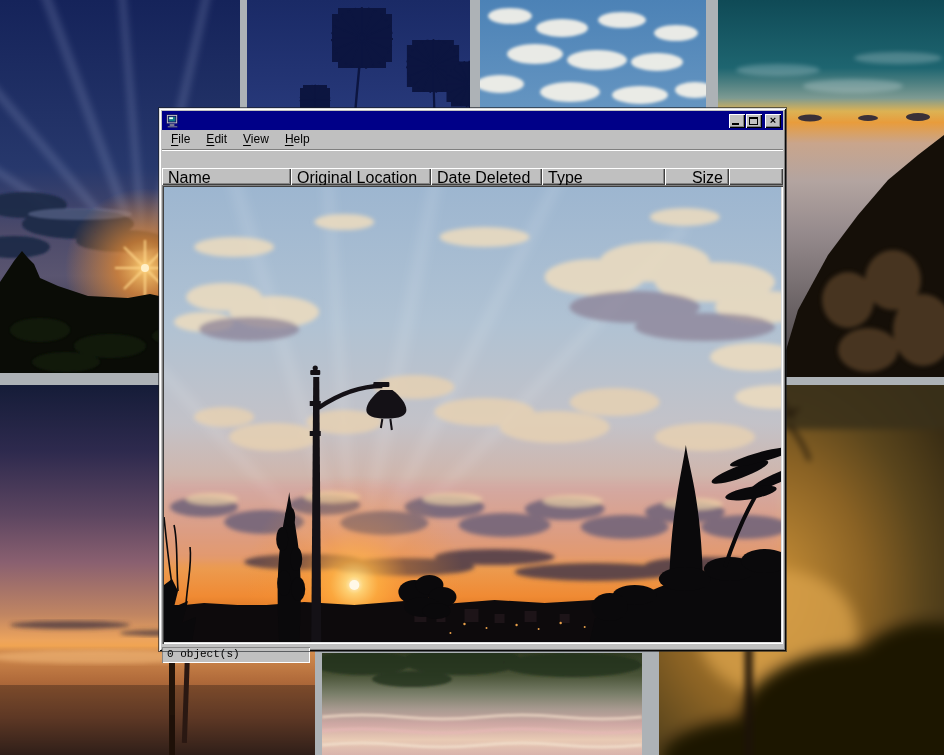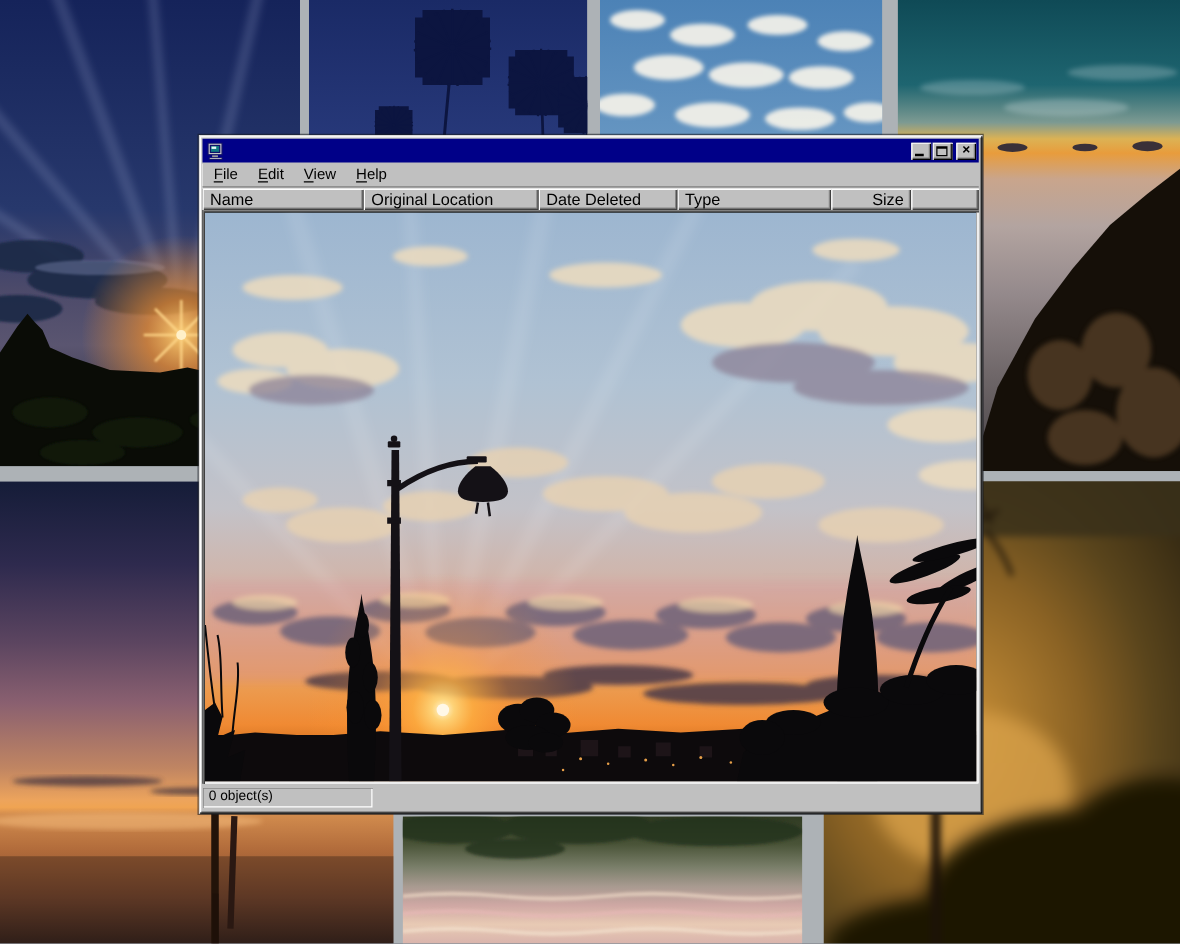--- a/index.html
+++ b/index.html
@@ -33,37 +33,37 @@
   .tbtn{width:16px;height:14px;background:#c0c0c0;margin-left:1px;
     box-shadow:inset 1px 1px 0 #fff,inset -1px -1px 0 #000,inset -2px -2px 0 #808080;
     position:relative;display:flex;align-items:center;justify-content:center;
     font-size:11px;font-weight:bold;color:#000;line-height:1;}
   #btn-close{margin-left:3px;}
   .glyph-min{position:absolute;left:3px;bottom:3px;width:7px;height:2px;background:#000;}
   .glyph-max{position:absolute;left:3px;top:3px;width:9px;height:8px;
     border:1px solid #000;border-top-width:2px;}
   #menubar{height:20px;display:flex;align-items:center;padding-left:1px;
     border-bottom:1px solid #808080;box-shadow:0 1px 0 #ffffff;
-    margin-bottom:1px;font-size:12px;color:#000;}
+    margin-bottom:18px;font-size:12px;color:#000;}
   .mitem{padding:2px 8px 3px;cursor:default;}
   .mkey{text-decoration:underline;text-underline-offset:2px;}
-  #headerrow{height:17px;display:flex;font-size:13px;color:#000;}
+  #headerrow{height:17px;display:flex;font-size:16px;color:#000;}
   .hcell{background:#c0c0c0;height:17px;padding:1px 6px 0;white-space:nowrap;
     overflow:hidden;box-shadow:inset 1px 1px 0 #fff,inset -1px -1px 0 #404040,
     inset -2px -2px 0 #868686;}
   .hcell.right{text-align:right;}
   #client{height:459px;background:#000;padding:2px;
     box-shadow:inset 1px 1px 0 #808080,inset 2px 2px 0 #404040,
                inset -1px -1px 0 #ffffff,inset -2px -2px 0 #dfdfdf;}
   #client svg{display:block;width:100%;height:100%;}
   #statusbar{height:20px;display:flex;padding-top:3px;gap:3px;font-size:11px;color:#000;}
   .spanel{height:16px;background:#c0c0c0;padding:1px 5px 0;
     box-shadow:inset 1px 1px 0 #868686,inset -1px -1px 0 #ffffff;
     white-space:nowrap;overflow:hidden;}
-  #spanel-objects{width:136px;flex:0 0 auto;}
+  #spanel-objects{width:148px;flex:0 0 auto;font-family:Liberation Mono, monospace;}
   #spanel-bytes{flex:1 1 auto;position:relative;}
   #grip{position:absolute;right:1px;bottom:1px;width:13px;height:13px;
     background:repeating-linear-gradient(135deg,rgba(0,0,0,0) 0 3px,#ffffff 3px 4px,#808080 4px 6px);
     clip-path:polygon(100% 0,100% 100%,0 100%);}
 </style>
 </head>
 <body>
 
 <div id="screen">
 

